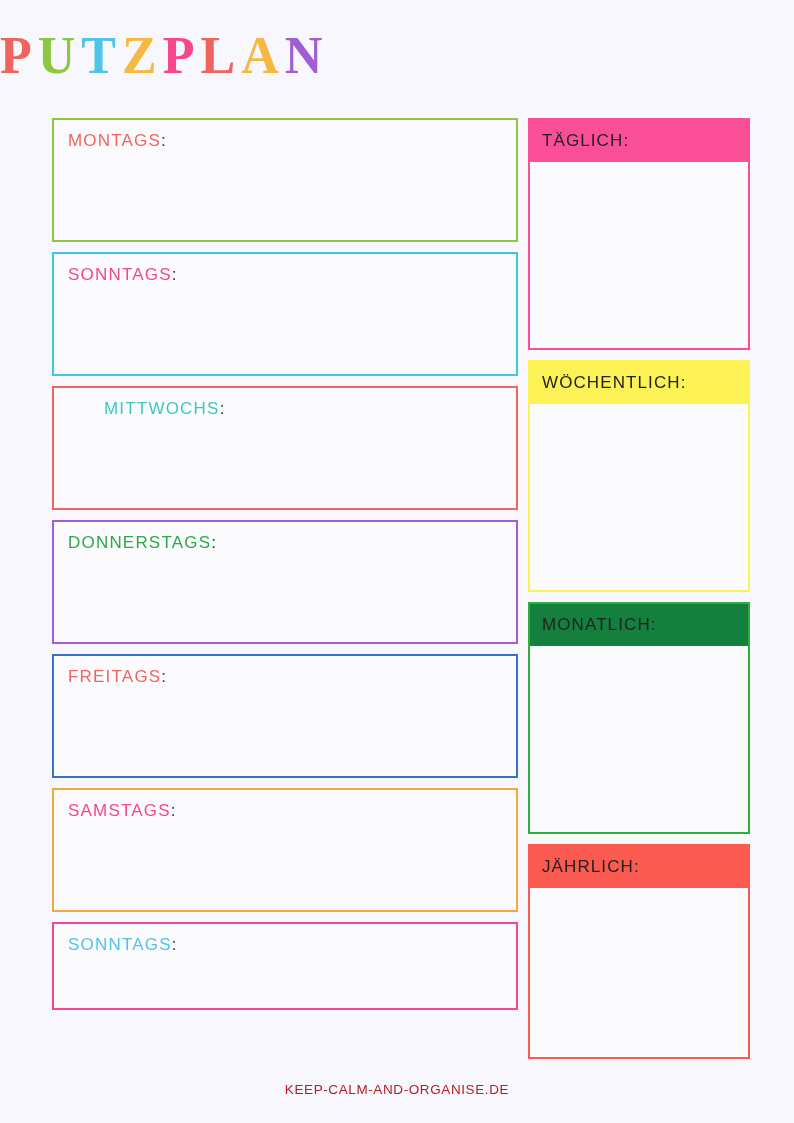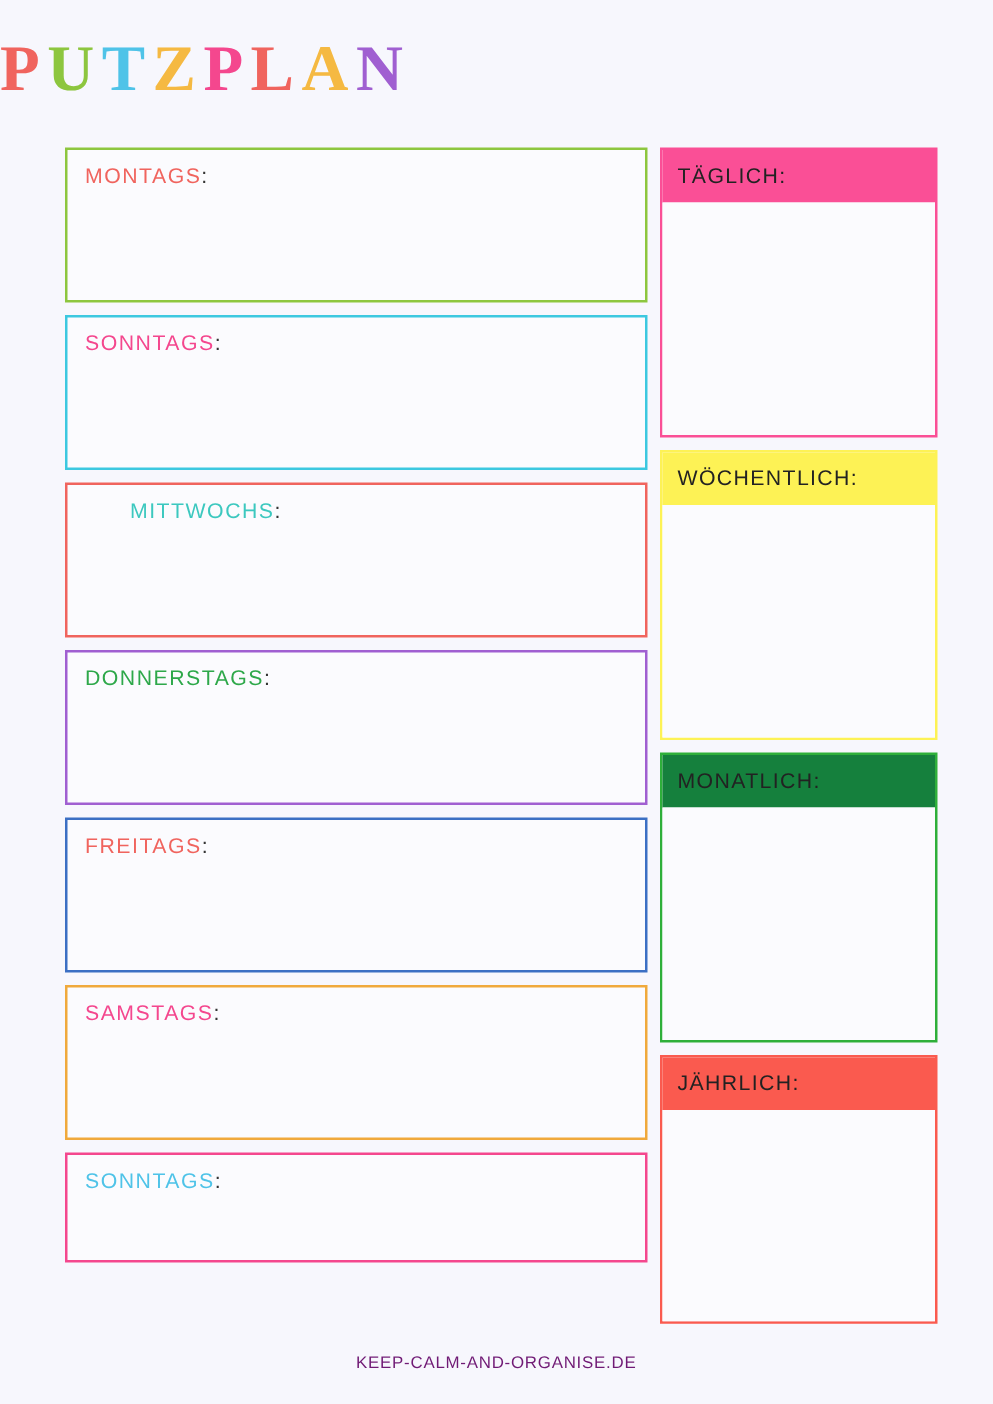--- a/index.html
+++ b/index.html
@@ -100,21 +100,21 @@
 
   
   .footer {
     position: absolute;
     left: 0;
     bottom: 26px;
     width: 794px;
     text-align: center;
     font-size: 13.5px;
     letter-spacing: 0.6px;
-    color: #701a75;
+    color: #b91c1c;
   }
 </style>
 </head>
 <body>
 
 <div class="page">
 
   <div class="title" id="title-row"><span style="color: rgb(240, 100, 94);">P</span><span style="color: rgb(141, 198, 63);">U</span><span style="color: rgb(79, 195, 232);">T</span><span style="color: rgb(245, 185, 66);">Z</span><span style="color: rgb(244, 71, 142);">P</span><span style="color: rgb(240, 100, 94);">L</span><span style="color: rgb(245, 185, 66);">A</span><span style="color: rgb(160, 95, 209);">N</span></div>
 
   <div class="columns">

